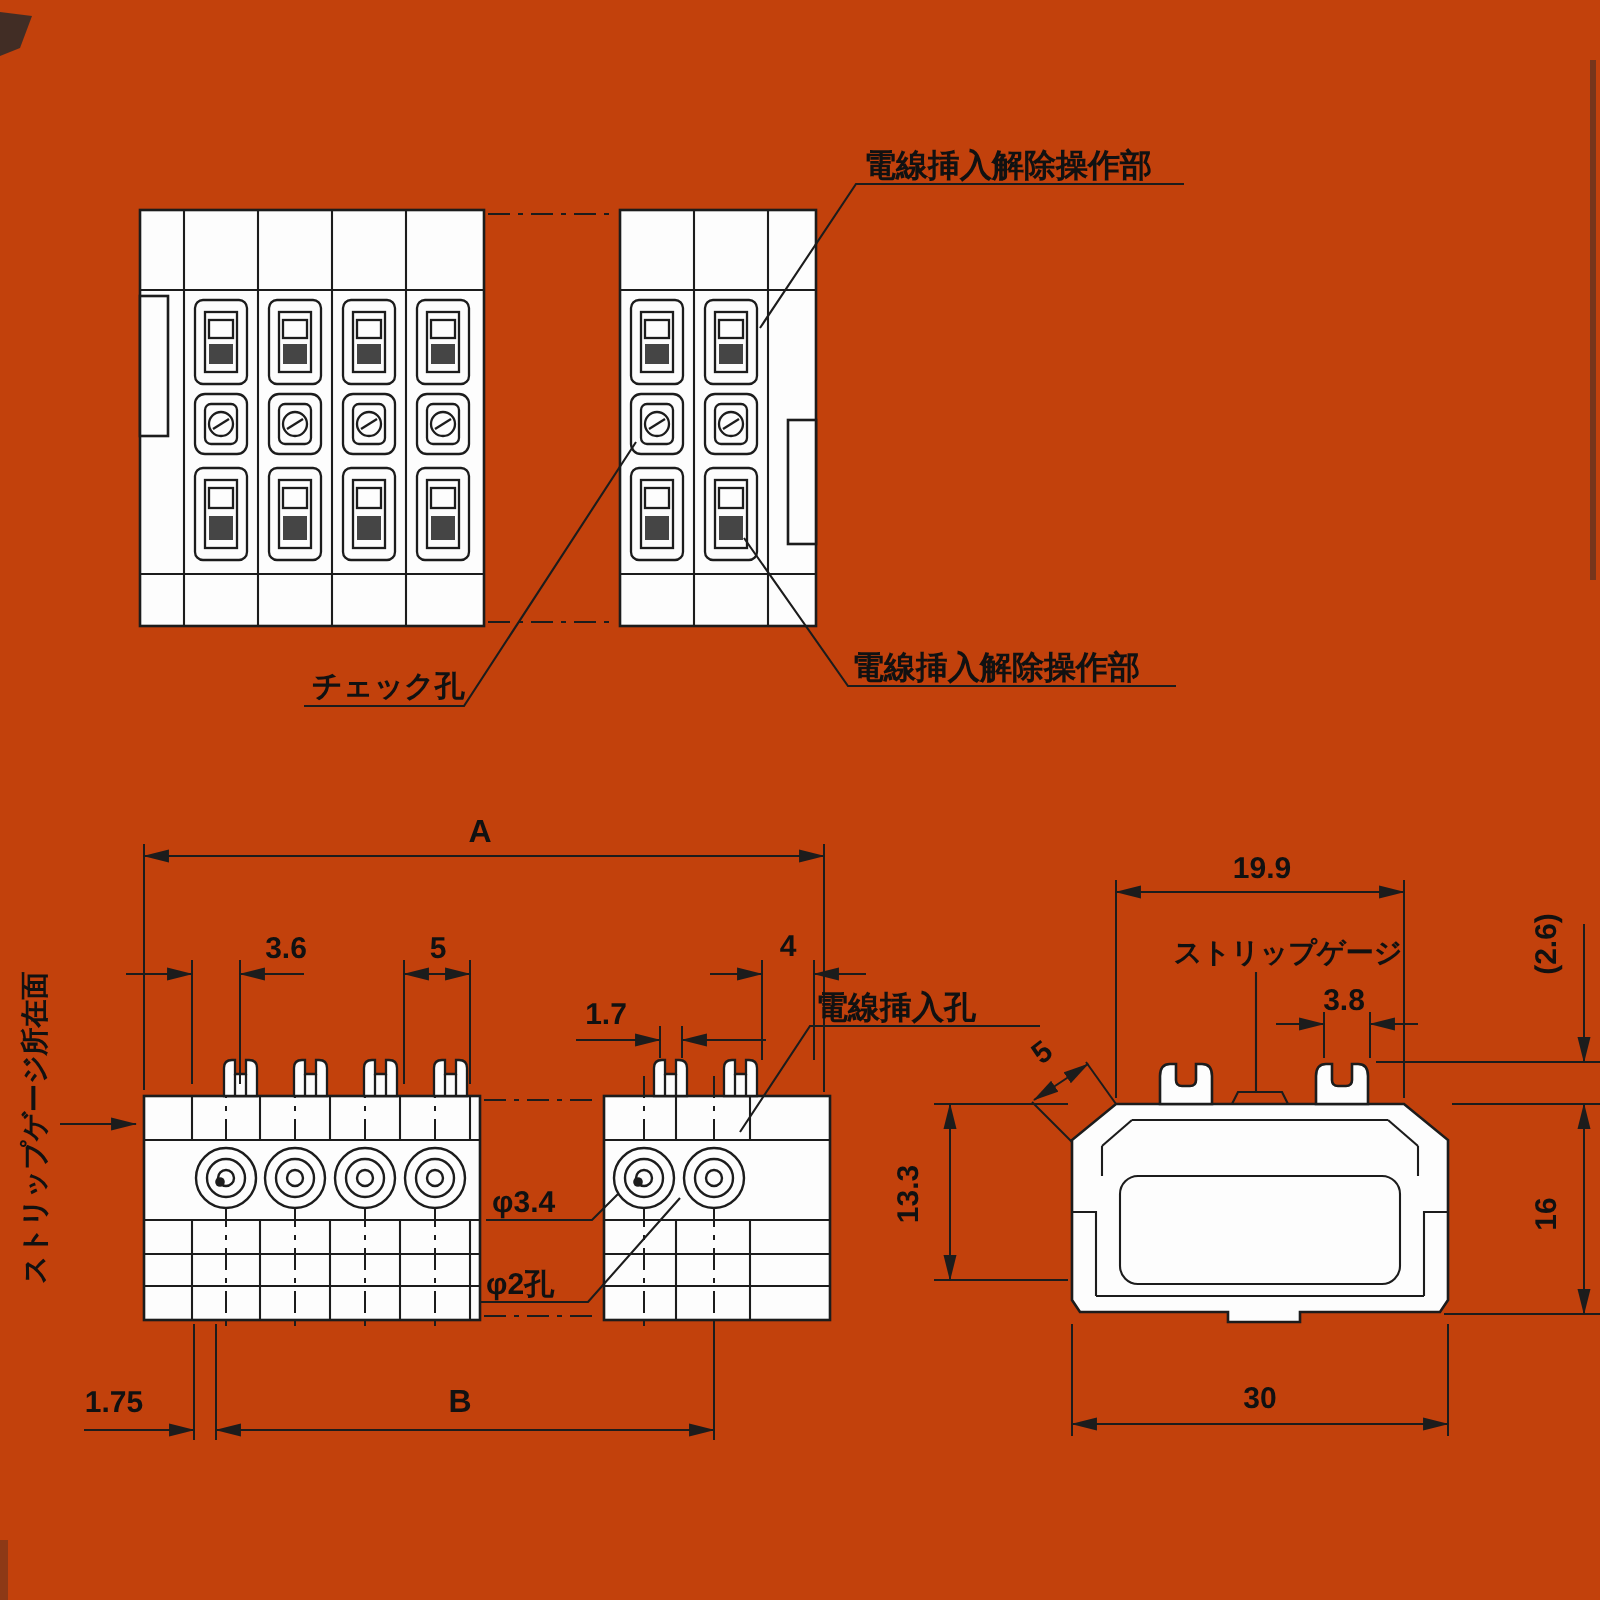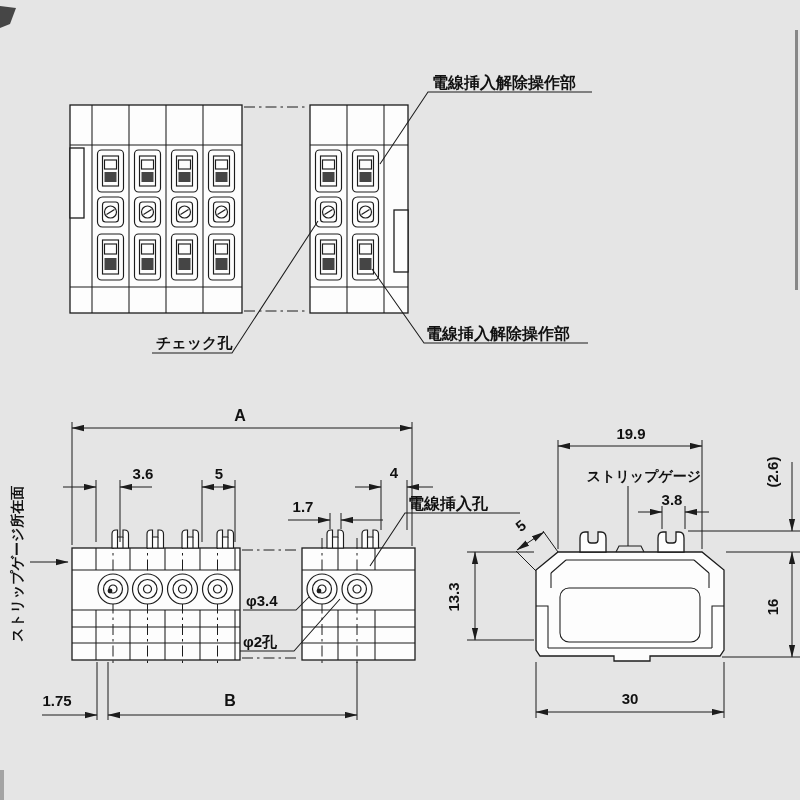--- a/index.html
+++ b/index.html
@@ -1,16 +1,16 @@
 <!DOCTYPE html>
 <html><head>
 <meta charset="utf-8">
 <style>
   html,body{margin:0;padding:0;background:#fff;}
-  .page{position:relative;width:800px;height:800px;background:#e5e5e5;overflow:hidden;
+  .page{position:relative;width:800px;height:800px;background:#c2410c;overflow:hidden;
         font-family:"Liberation Sans","DejaVu Sans",sans-serif;}
   svg{position:absolute;left:0;top:0;}
   svg text{fill:#111;font-family:"Liberation Sans","DejaVu Sans",sans-serif;font-weight:600;}
   .lt{stroke:#1c1c1c;stroke-width:1.05;fill:none;}
   .lw{stroke:#1c1c1c;stroke-width:1.3;fill:#fdfdfd;}
   .dim{stroke:#1c1c1c;stroke-width:1;fill:none;}
   .cl{stroke:#1c1c1c;stroke-width:1;fill:none;stroke-dasharray:11 4 2.5 4;}
   .dk{fill:#1c1c1c;opacity:.82;stroke:none;}
 </style>
 </head>

